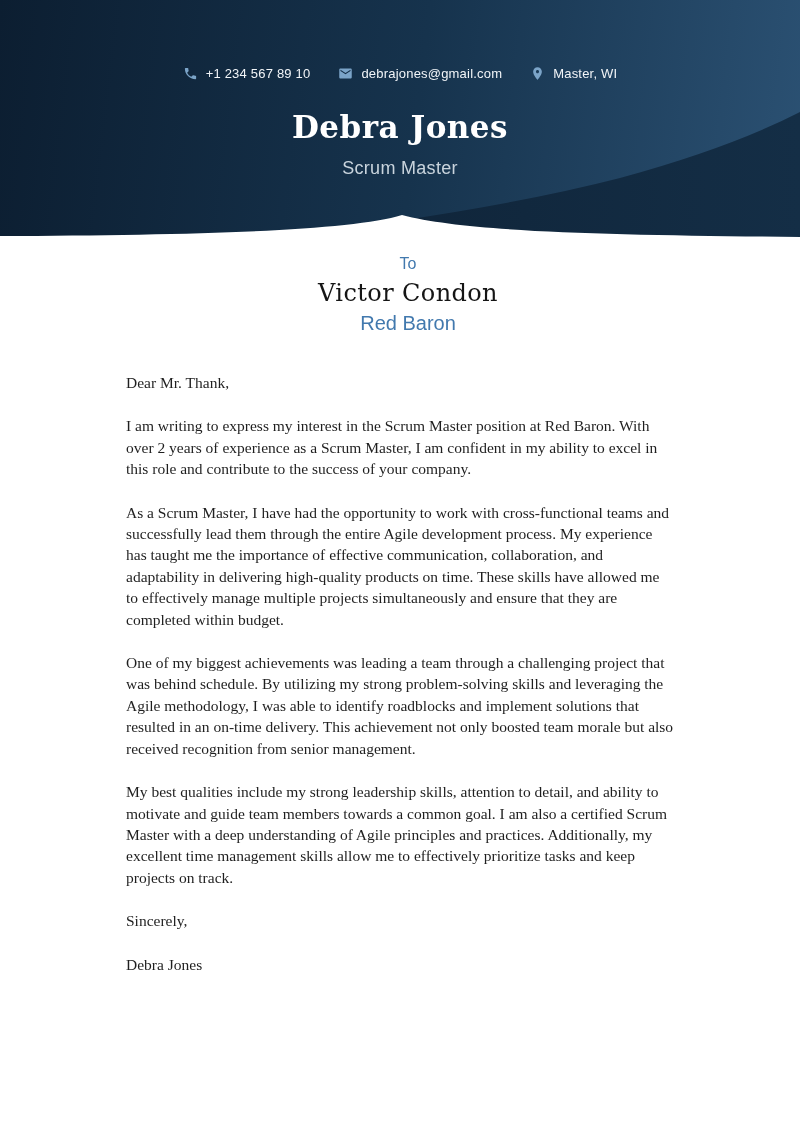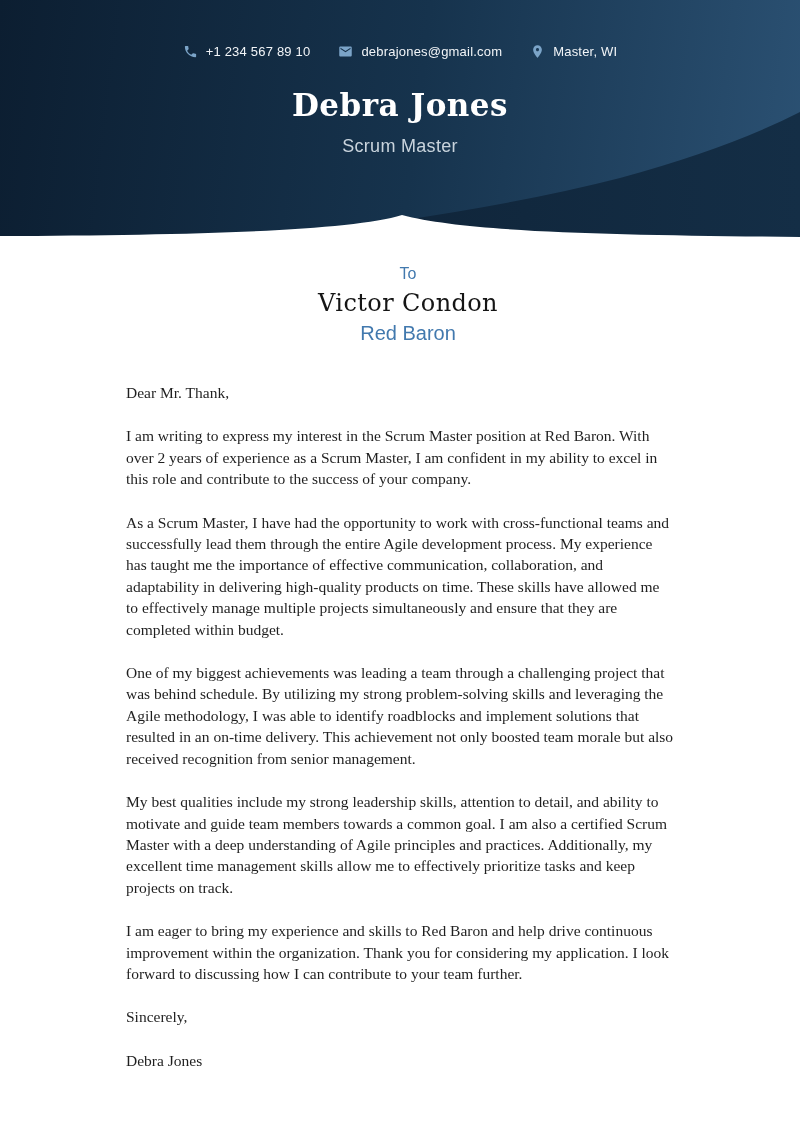--- a/index.html
+++ b/index.html
@@ -31,21 +31,21 @@
   .header-content {
     position: relative;
     z-index: 2;
     text-align: center;
   }
   .contact-row {
     display: flex;
     justify-content: center;
     align-items: center;
     gap: 28px;
-    padding-top: 44px;
+    padding-top: 66px;
   }
   .contact-item {
     display: flex;
     align-items: center;
     gap: 8px;
     color: #f2f5f8;
     font-family: "Liberation Sans", sans-serif;
     font-size: 13px;
     letter-spacing: 0.2px;
   }
@@ -62,21 +62,21 @@
     margin-top: 13px;
     font-family: "Liberation Sans", sans-serif;
     font-size: 18px;
     letter-spacing: 0.3px;
     color: #c9d4dd;
   }
 
   
   .recipient {
     text-align: center;
-    margin-top: 25px;
+    margin-top: 15px;
     padding-left: 16px;
   }
   .to-label {
     font-family: "Liberation Sans", sans-serif;
     font-size: 16px;
     color: #4279ae;
   }
   .recipient-name {
     margin-top: 6px;
     font-family: "DejaVu Serif", serif;
@@ -154,19 +154,18 @@
       <h2 class="recipient-name">Victor Condon</h2>
       <div class="recipient-company">Red Baron</div>
     </div>
 
     <div class="letter-body">
       <p>Dear Mr. Thank,</p>
       <p>I am writing to express my interest in the Scrum Master position at Red Baron. With over 2 years of experience as a Scrum Master, I am confident in my ability to excel in this role and contribute to the success of your company.</p>
       <p>As a Scrum Master, I have had the opportunity to work with cross-functional teams and successfully lead them through the entire Agile development process. My experience has taught me the importance of effective communication, collaboration, and adaptability in delivering high-quality products on time. These skills have allowed me to effectively manage multiple projects simultaneously and ensure that they are completed within budget.</p>
       <p>One of my biggest achievements was leading a team through a challenging project that was behind schedule. By utilizing my strong problem-solving skills and leveraging the Agile methodology, I was able to identify roadblocks and implement solutions that resulted in an on-time delivery. This achievement not only boosted team morale but also received recognition from senior management.</p>
       <p>My best qualities include my strong leadership skills, attention to detail, and ability to motivate and guide team members towards a common goal. I am also a certified Scrum Master with a deep understanding of Agile principles and practices. Additionally, my excellent time management skills allow me to effectively prioritize tasks and keep projects on track.</p>
-      <p>I am eager to bring my experience and skills to Red Baron and help drive continuous improvement within the organization. Thank you for considering my application. I look forward to discussing how I can contribute to your team further.</p>
       <p>Sincerely,</p>
       <p>Debra Jones</p>
     </div>
   </main>
 
 </div>
 
 </body></html>

